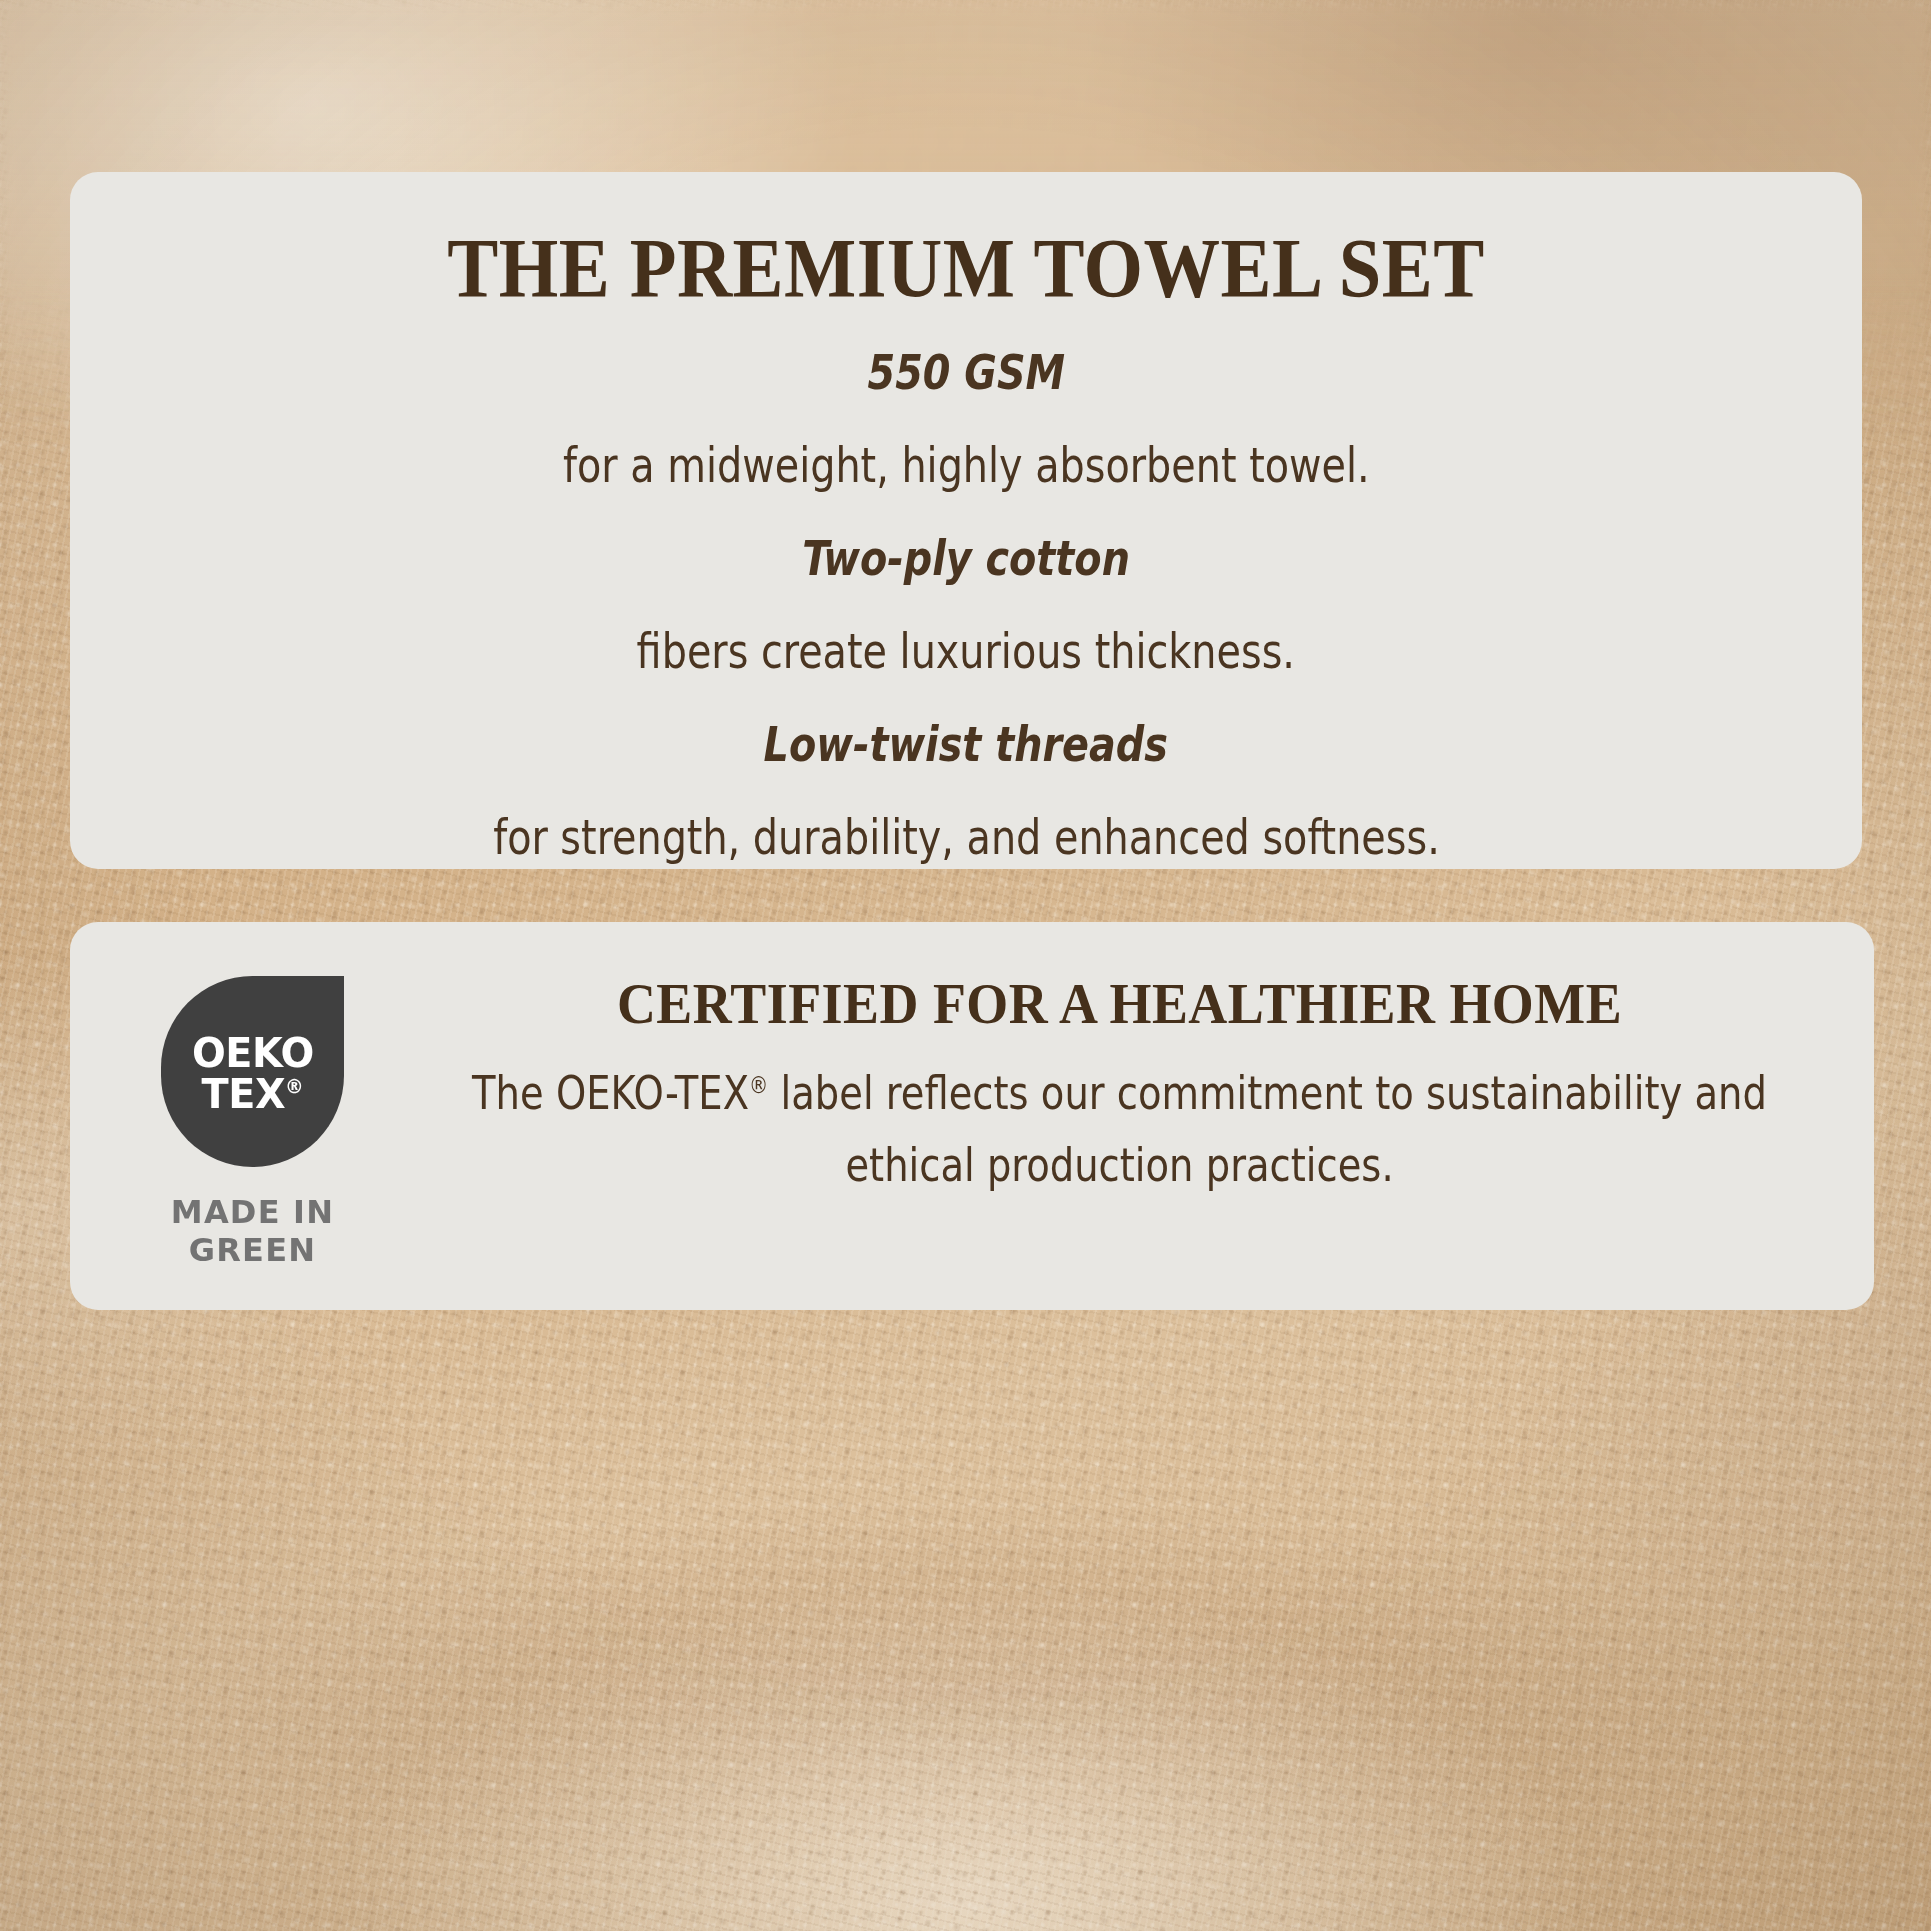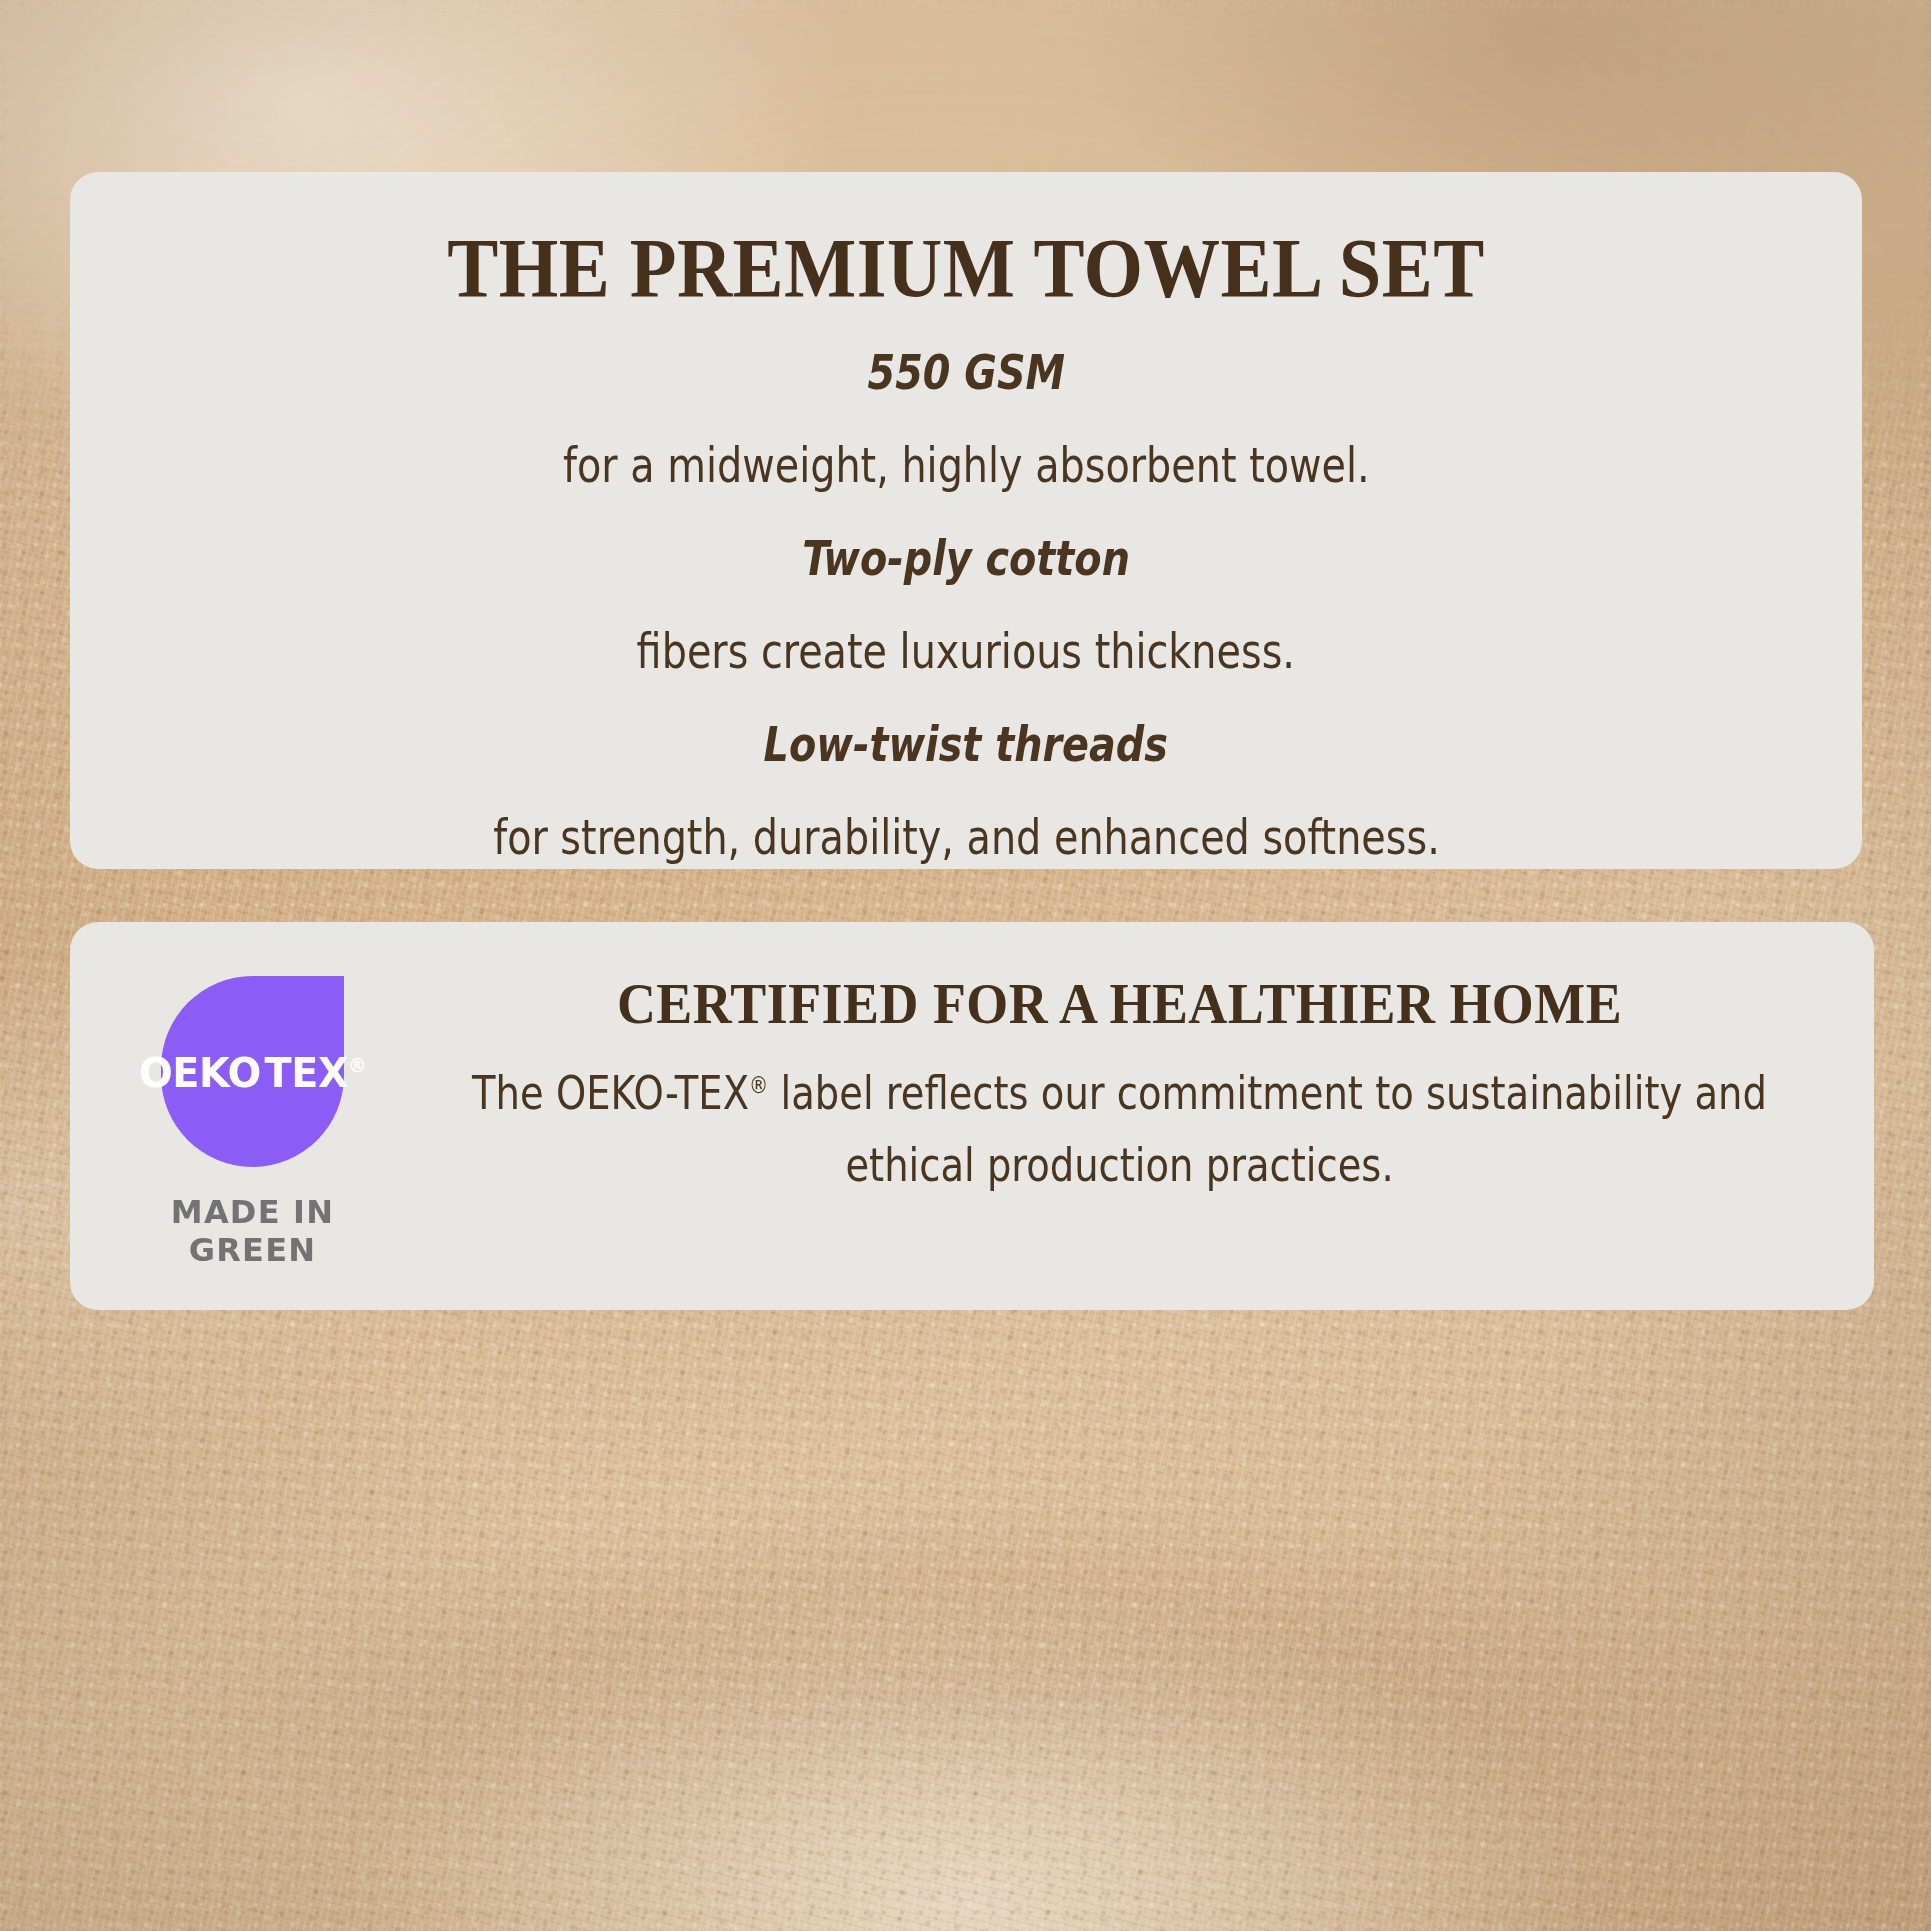--- a/index.html
+++ b/index.html
@@ -167,24 +167,24 @@
     top: 54px;
     width: 253px;
     text-align: center;
   }
 
   #oeko-droplet {
     position: relative;
     width: 183px;
     height: 191px;
     margin: 0 auto;
-    background: #8b5cf6;
+    background: #404040;
     border-radius: 93px 0 93px 93px;
     display: flex;
-    flex-direction: row;
+    flex-direction: column;
     align-items: center;
     justify-content: center;
     padding-top: 5.8px;
     text-align: right;
   }
 
   .oeko-word {
     font-family: "DejaVu Sans", "Liberation Sans", sans-serif;
     font-weight: 700;
     color: #ffffff;

